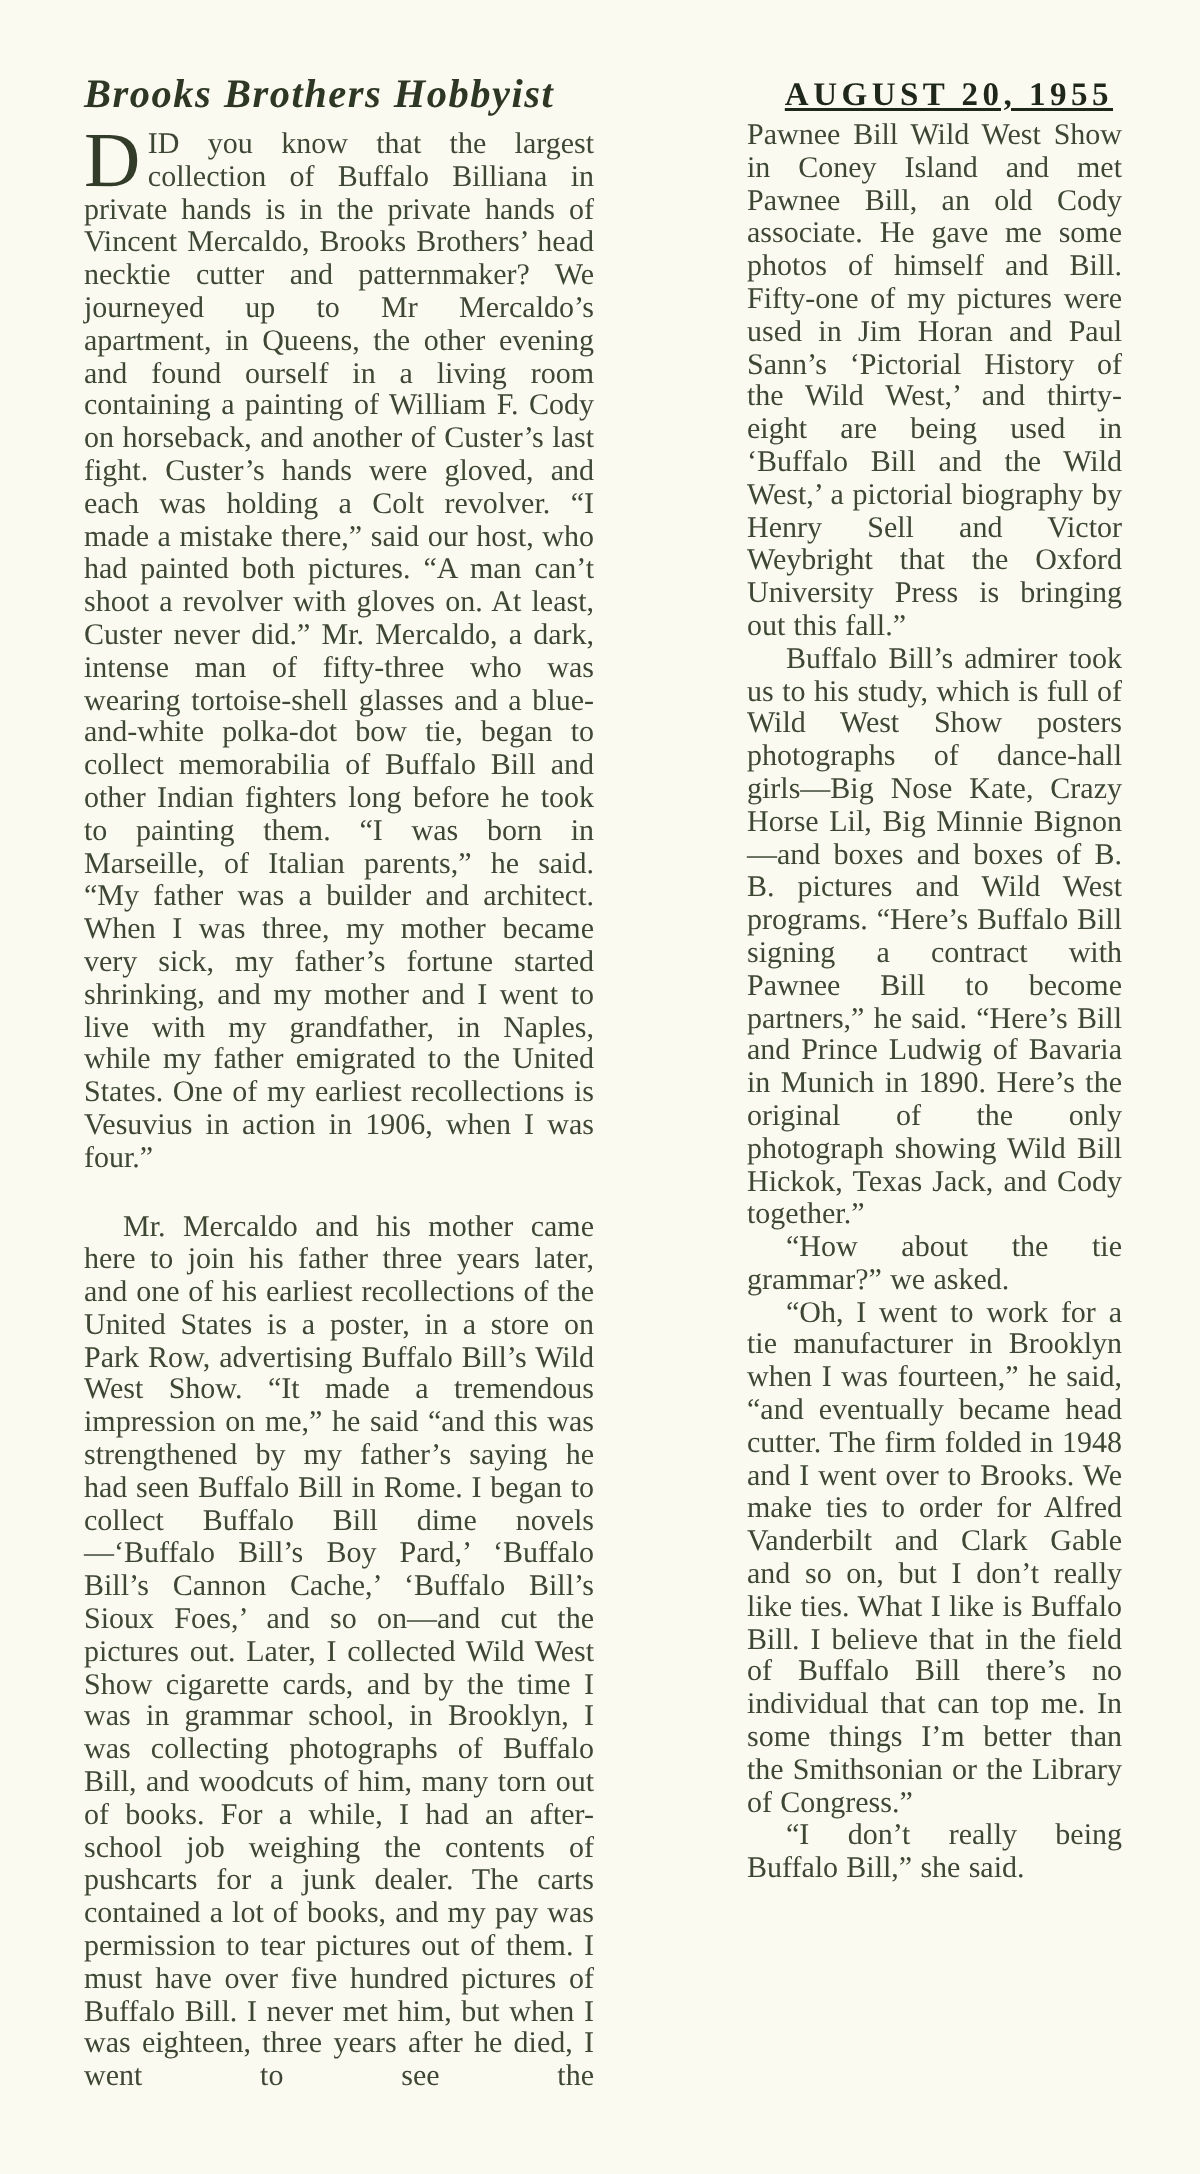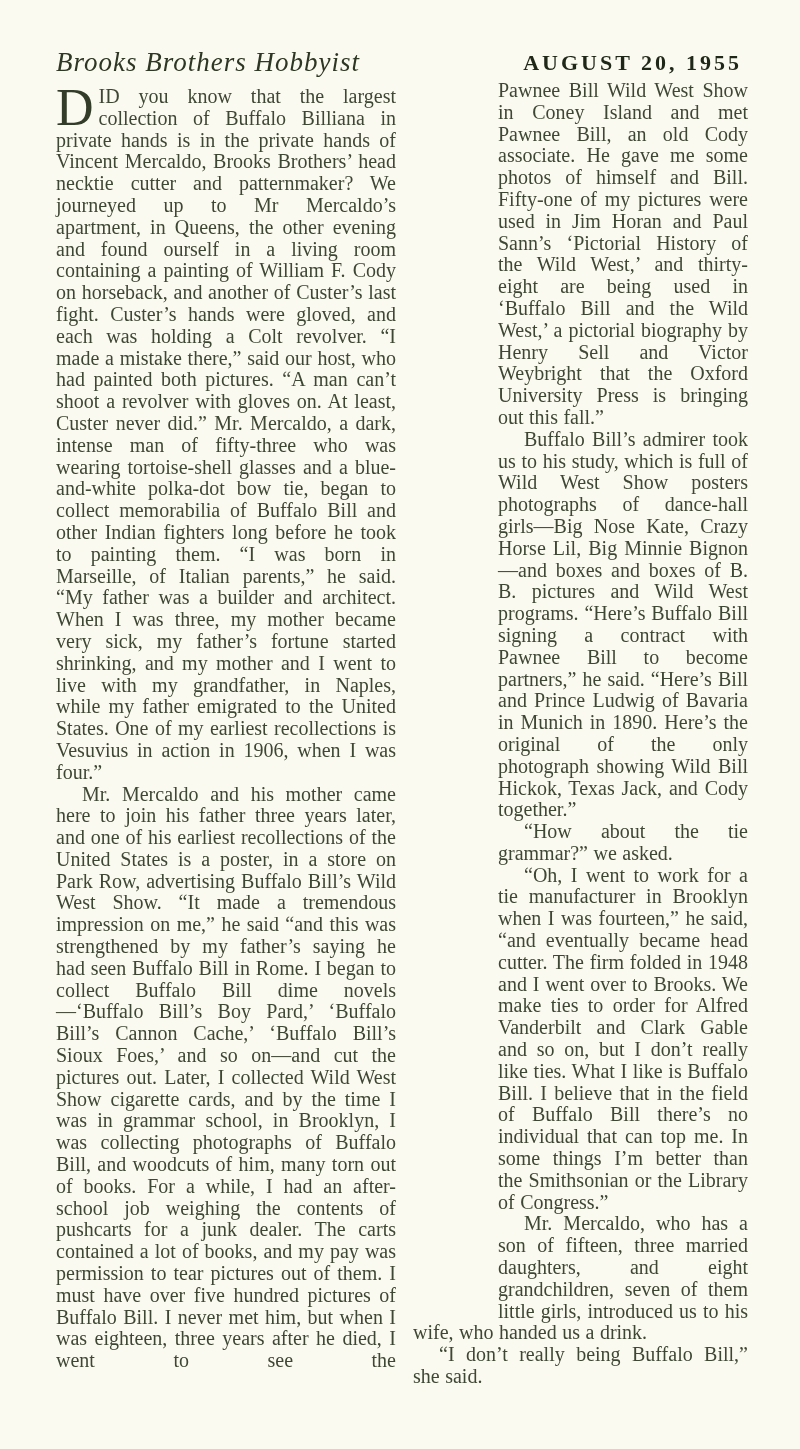--- a/index.html
+++ b/index.html
@@ -10,48 +10,49 @@
     background: #fbfaf1;
     color: #3e4733;
     font-family: "Liberation Serif", serif;
     overflow: hidden;
   }
   .masthead-title {
     position: absolute;
     left: 56px;
     top: 47px;
     font-style: italic;
-    font-weight: 400;
+    font-weight: 700;
     font-size: 27px;
     letter-spacing: 1px;
     color: #2e3723;
     white-space: nowrap;
   }
   .masthead-date {
     position: absolute;
     right: 58px;
     top: 50px;
     font-weight: bold;
     font-size: 22px;
     letter-spacing: 3px;
     color: #1f2718;
     white-space: nowrap;
+    text-decoration: underline;
   }
   .col {
     position: absolute;
     text-align: justify;
     font-size: 20px;
     line-height: 21.8px;
     hyphens: auto;
     -webkit-hyphens: auto;
     word-spacing: 0.5px;
   }
   .col p { margin: 0; padding: 0; }
   .col p.indent { text-indent: 26px; }
-  .col p.runover { text-align-last: justify; }
+  .col p.runover { text-align-last: justify; margin-top: 24px; }
   .left-col  { left: 56px;  top: 86px; width: 340px; }
   .right-col { left: 413px; top: 80px; width: 335px; }
   .notch { float: left; width: 85px; height: 1221px; }
   .dropcap {
     float: left;
     font-size: 52px;
     line-height: 39px;
     padding: 2px 5px 0 0;
     color: #333c28;
     font-weight: 500;
@@ -83,20 +84,17 @@
     <p class="indent">
       <span>Buffalo Bill’s admirer took us to his study, which is full of Wild West Show posters photographs of dance-hall girls—Big Nose Kate, Crazy Horse Lil, Big Minnie Bignon—and boxes and boxes of B. B. pictures and Wild West programs. “Here’s Buffalo Bill signing a contract with Pawnee Bill to become partners,” he said. “Here’s Bill and Prince Ludwig of Bavaria in Munich in 1890. Here’s the original of the only photograph showing Wild Bill Hickok, Texas Jack, and Cody together.”</span>
     </p>
     <p class="indent">
       <span>“How about the tie grammar?” we asked.</span>
     </p>
     <p class="indent">
       <span>“Oh, I went to work for a tie manufacturer in Brooklyn when I was fourteen,” he said, “and eventually became head cutter. The firm folded in 1948 and I went over to Brooks. We make ties to order for Alfred Vanderbilt and Clark Gable and so on, but I don’t really like ties. What I like is Buffalo Bill. I believe that in the field of Buffalo Bill there’s no individual that can top me. In some things I’m better than the Smithsonian or the Library of Congress.”</span>
     </p>
     <p class="indent">
-      <span>Mr. Mercaldo, who has a son of fifteen, three married daughters, and eight grandchildren, seven of them little girls, introduced us to his wife, who handed us a drink.</span>
-    </p>
-    <p class="indent">
       <span>“I don’t really being Buffalo Bill,” she said.</span>
     </p>
   </div>
 
 </div>
 
 </body></html>

